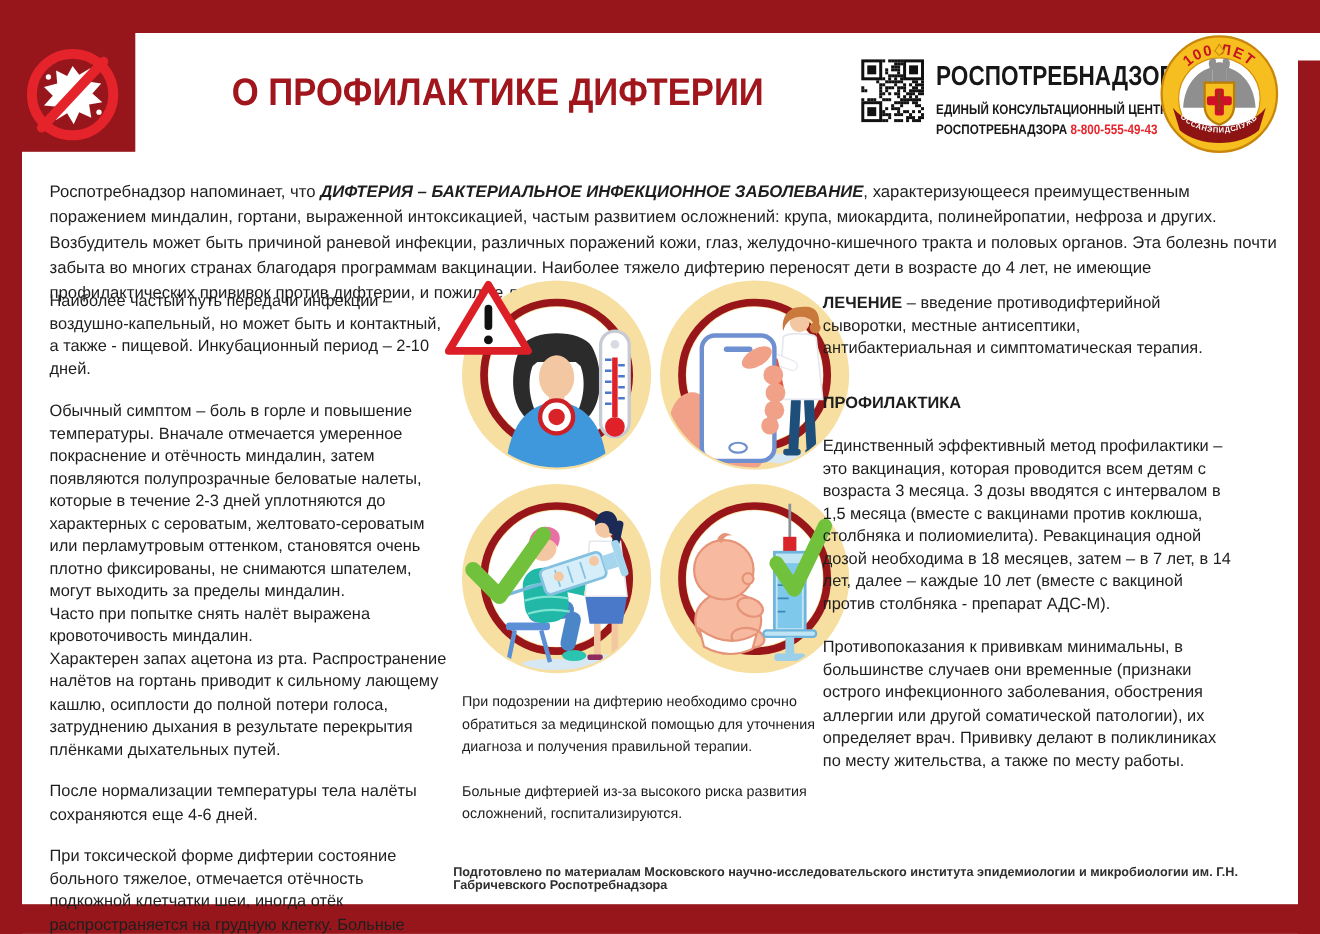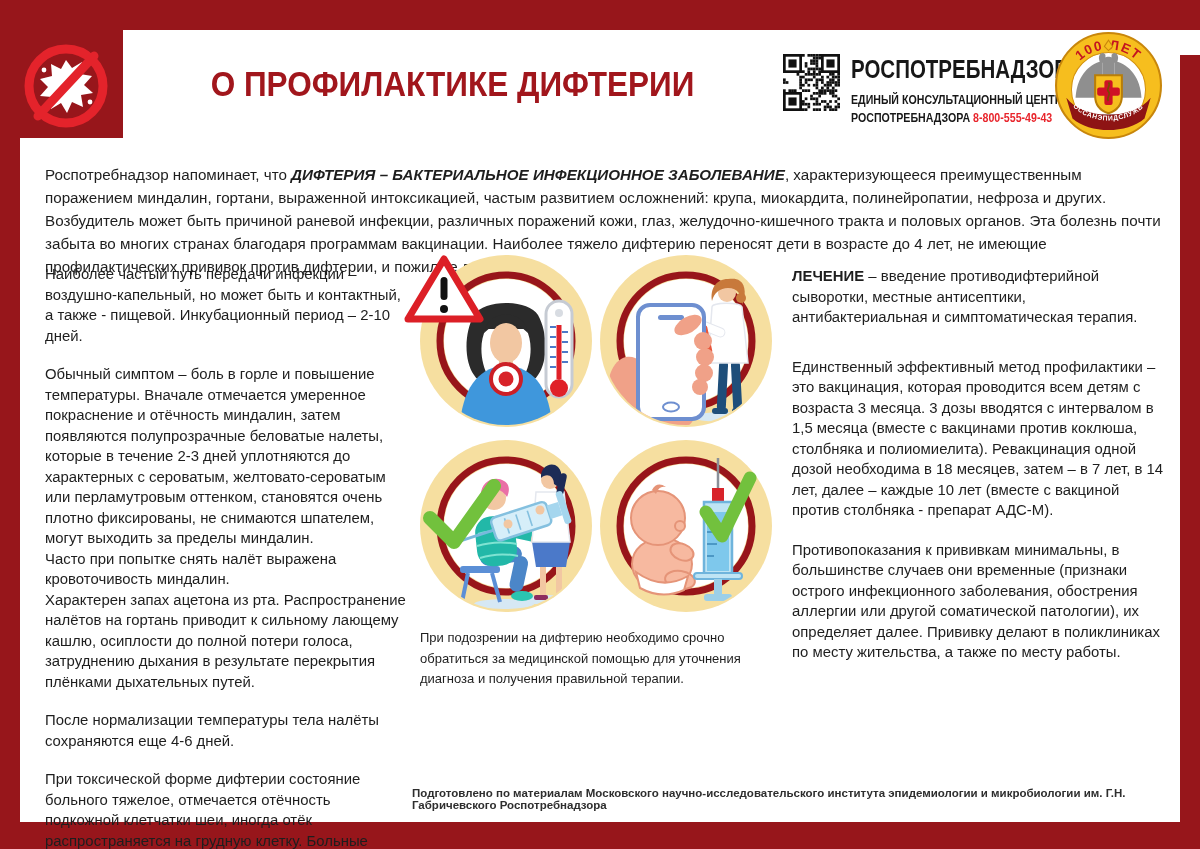--- a/index.html
+++ b/index.html
@@ -46,21 +46,21 @@
   
   .intro{
     position:absolute; left:45px; top:163px; width:1116px;
     font-size:15.2px; line-height:23px;
   }
   .intro b{ font-weight:bold;font-style:italic; }
   .col-left{ position:absolute; left:45px; top:264px; width:363px; font-size:14.9px; line-height:20.5px; }
   .col-left p{ margin:0 0 18px; white-space:pre-line; }
   .col-mid-text{ position:absolute; left:420px; top:628px; width:356px; font-size:13px; line-height:20.5px; }
   .col-mid-text p{ margin:0 0 20px; white-space:pre-line; }
-  .col-right{ position:absolute; left:792px; top:266px; width:372px; font-size:14.9px; line-height:20.5px; }
+  .col-right{ position:absolute; left:748px; top:266px; width:372px; font-size:14.9px; line-height:20.5px; }
   .col-right p{ margin:0 0 19px; white-space:pre-line; }
   .col-right .gap{ height:10px; }
   .section-heading{ font-weight:bold; margin:0 0 3px; }
   .footer-note{ position:absolute; left:412px; top:787px; width:760px; font-size:11.5px; color:#2e2e2e;font-weight:bold; }
 
   
   .circles{ position:absolute; left:420px; top:255px; width:352px; height:357px; }
   .circle-ill{ position:absolute; width:172px; height:172px; }
   .c1{ left:0; top:0; } .c2{ left:180px; top:0; } .c3{ left:0; top:185px; } .c4{ left:180px; top:185px; }
 </style>
@@ -477,24 +477,26 @@
             <rect x="104" y="154" width="28" height="7" rx="3" fill="#9CCFE8"></rect>
           </g>
         </g>
         <path d="M106,72 L122,96 L150,38" fill="none" stroke="#72C13D" stroke-width="13" stroke-linecap="round" stroke-linejoin="round"></path>
       </svg>
     </div>
   </div>
 
   <div class="col-mid-text">
     <p>При подозрении на дифтерию необходимо срочно обратиться за медицинской помощью для уточнения диагноза и получения правильной терапии.</p>
+    <p>Больные дифтерией из-за высокого риска развития осложнений,  госпитализируются.</p>
   </div>
 
   <div class="col-right">
     <p><b>ЛЕЧЕНИЕ</b><span> – введение противодифтерийной сыворотки, местные антисептики, антибактериальная и симптоматическая терапия.</span></p>
     <div class="gap"></div>
+    <p class="section-heading">ПРОФИЛАКТИКА</p>
     <p>Единственный эффективный метод профилактики – это вакцинация, которая проводится всем детям с возраста 3 месяца. 3 дозы вводятся с интервалом в 1,5 месяца (вместе с вакцинами против коклюша, столбняка и полиомиелита). Ревакцинация одной дозой необходима в 18 месяцев, затем – в 7 лет, в 14 лет, далее – каждые 10 лет (вместе с вакциной против столбняка - препарат АДС-М).</p>
-    <p>Противопоказания к прививкам минимальны, в большинстве случаев они временные (признаки острого инфекционного заболевания, обострения аллергии или другой соматической патологии), их определяет далее. Прививку делают в поликлиниках по месту жительства, а также по месту работы.</p>
+    <p>Противопоказания к прививкам минимальны, в большинстве случаев они временные (признаки острого инфекционного заболевания, обострения аллергии или другой соматической патологии), их определяет врач. Прививку делают в поликлиниках по месту жительства, а также по месту работы.</p>
   </div>
 
   <div class="footer-note">Подготовлено по материалам Московского научно-исследовательского института эпидемиологии и микробиологии им. Г.Н. Габричевского Роспотребнадзора</div>
 
 </div>
 
 </body></html>

